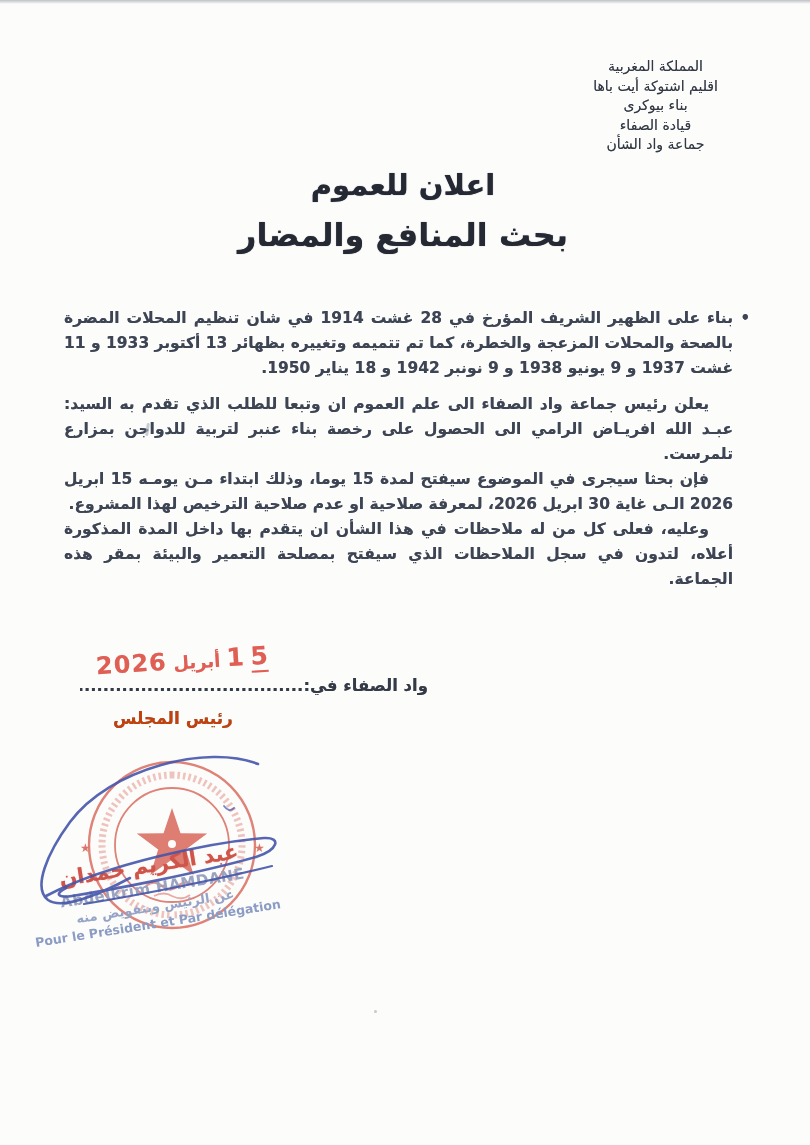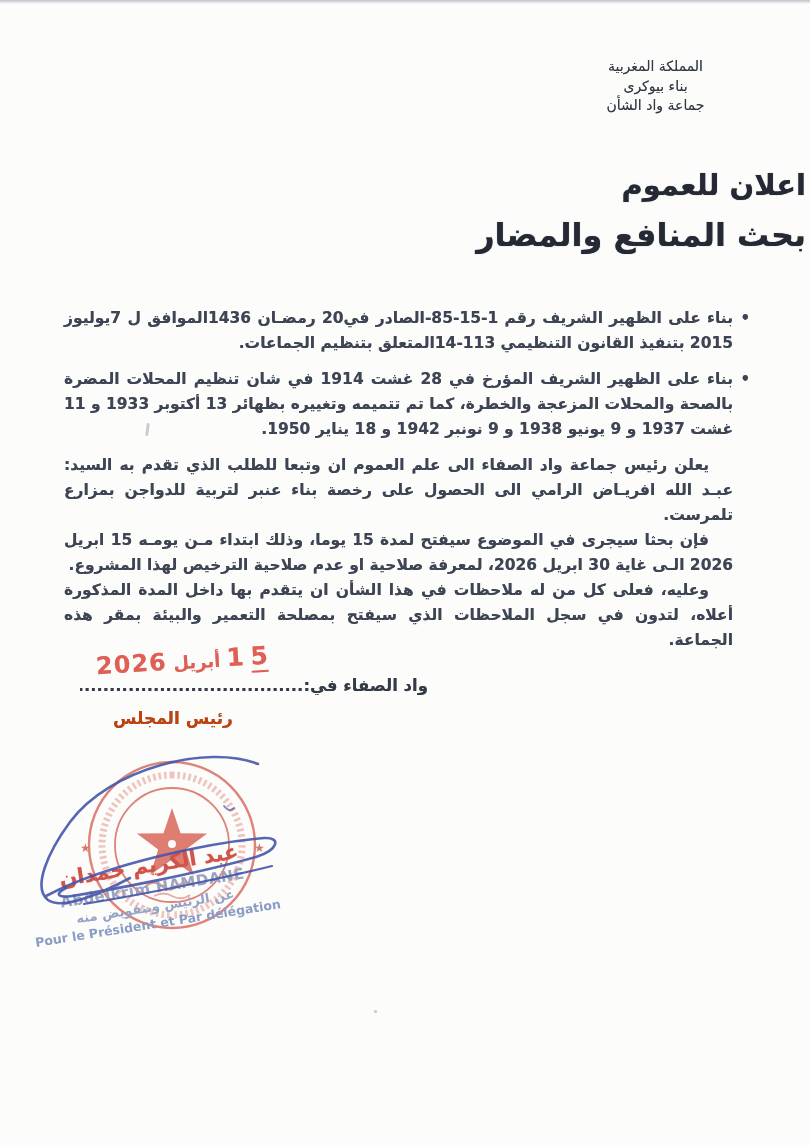--- a/index.html
+++ b/index.html
@@ -18,21 +18,21 @@
   
   .letterhead {
     position:absolute; top:22px; right:42px; width:225px;
     direction:rtl; text-align:center;
     font-size:14px; font-weight:normal; line-height:19.5px; color:#323945;
     text-shadow:0 0 .6px rgba(50,57,69,.55);
     margin-top:35px;
   }
   
   .title-block {
-    position:absolute; top:168px; left:0; right:4px; 
+    position:absolute; top:168px; left:0; right:4px; text-align:center;
     direction:rtl; color:#242933; font-weight:bold;
     text-shadow:0 0 .8px rgba(36,41,51,.8);
   }
   .title-line1 { font-size:29px; letter-spacing:.5px; }
   .title-line2 { font-size:32px; margin-top:14px; letter-spacing:.5px; }
   
   .body-block {
     position:absolute; top:306px; right:77px; left:64px;
     direction:rtl; text-align:justify;
     font-size:15.5px; font-weight:600; line-height:25px; color:#3d4453;
@@ -93,32 +93,33 @@
 </style>
 </head>
 <body>
 
 <div class="page">
 
   <div class="scan-edge"></div>
 
   <div class="letterhead">
     <div>المملكة المغربية</div>
+    <div>اقليم اشتوكة أيت باها</div>
     <div>بناء بيوكرى</div>
+    <div>قيادة الصفاء</div>
     <div>جماعة واد الشأن</div>
   </div>
 
   <div class="title-block">
     <div class="title-line1">اعلان للعموم</div>
     <div class="title-line2">بحث المنافع والمضار</div>
   </div>
 
   <div class="body-block">
     <ul class="legal-list">
-      <li>بناء على الظهير الشريف رقم 1-15-85-الصادر في20 رمضـان 1436الموافق ل 7يوليوز 2015 بتنفيذ القانون التنظيمي 113-14المتعلق بتنظيم الجماعات.</li>
       <li>بناء على الظهير الشريف المؤرخ في 28 غشت 1914 في شان تنظيم المحلات المضرة بالصحة والمحلات المزعجة والخطرة، كما تم تتميمه وتغييره بظهائر 13 أكتوبر 1933 و 11 غشت 1937 و 9 يونيو 1938 و 9 نونبر 1942 و 18 يناير 1950.</li>
     </ul>
     <p class="body-par">يعلن رئيس جماعة واد الصفاء الى علم العموم ان وتبعا للطلب الذي تقدم به السيد: عبـد الله افريـاض الرامي الى الحصول على رخصة بناء عنبر لتربية للدواجن بمزارع تلمرست.</p>
     <p class="body-par">فإن بحثا سيجرى في الموضوع سيفتح لمدة 15 يوما، وذلك ابتداء مـن يومـه 15 ابريل 2026 الـى غاية 30 ابريل 2026، لمعرفة صلاحية او عدم صلاحية الترخيص لهذا المشروع.</p>
     <p class="body-par">وعليه، فعلى كل من له ملاحظات في هذا الشأن ان يتقدم بها داخل المدة المذكورة أعلاه، لتدون في سجل الملاحظات الذي سيفتح بمصلحة التعمير والبيئة بمقر هذه الجماعة.</p>
   </div>
 
   <div class="date-stamp">
     <span class="ds-year">2026</span>
     <span class="ds-month">أبريل</span>

